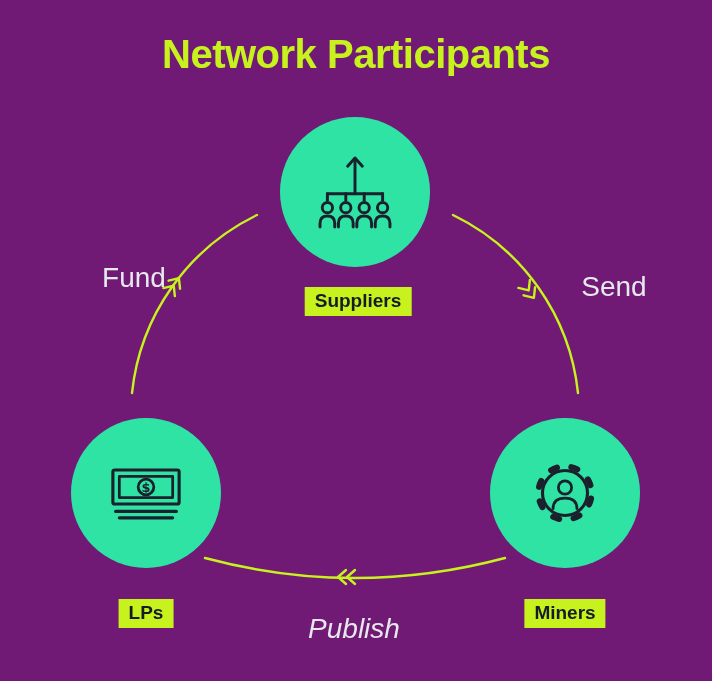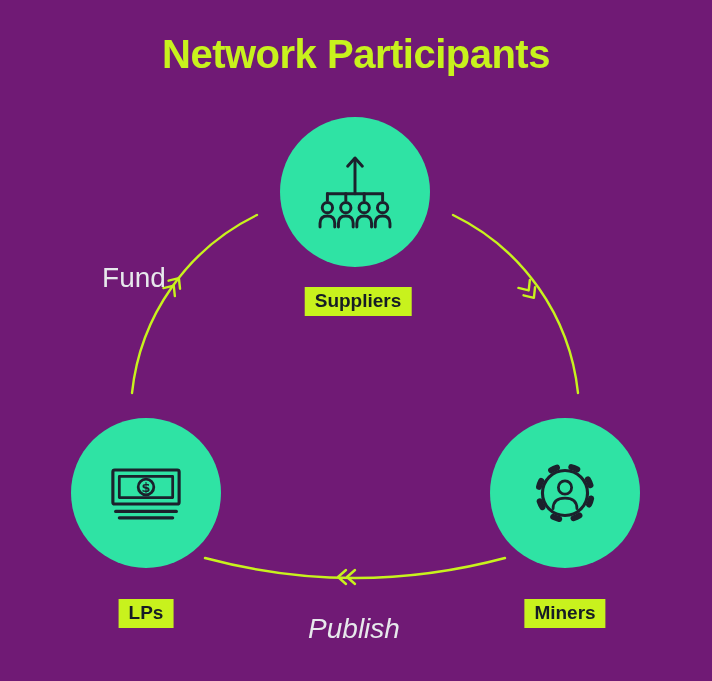--- a/index.html
+++ b/index.html
@@ -132,15 +132,16 @@
         <path d="M 37 67 Q 37 55.5 50 55.5 Q 63 55.5 63 67" stroke-width="3"></path>
       </g>
     </svg>
   </div>
 
   <div class="chip suppliers">Suppliers</div>
   <div class="chip lps">LPs</div>
   <div class="chip miners">Miners</div>
 
   <div class="edge-label fund">Fund</div>
+  <div class="edge-label send">Send</div>
   <div class="edge-label publish">Publish</div>
 
 </div>
 
 </body></html>

